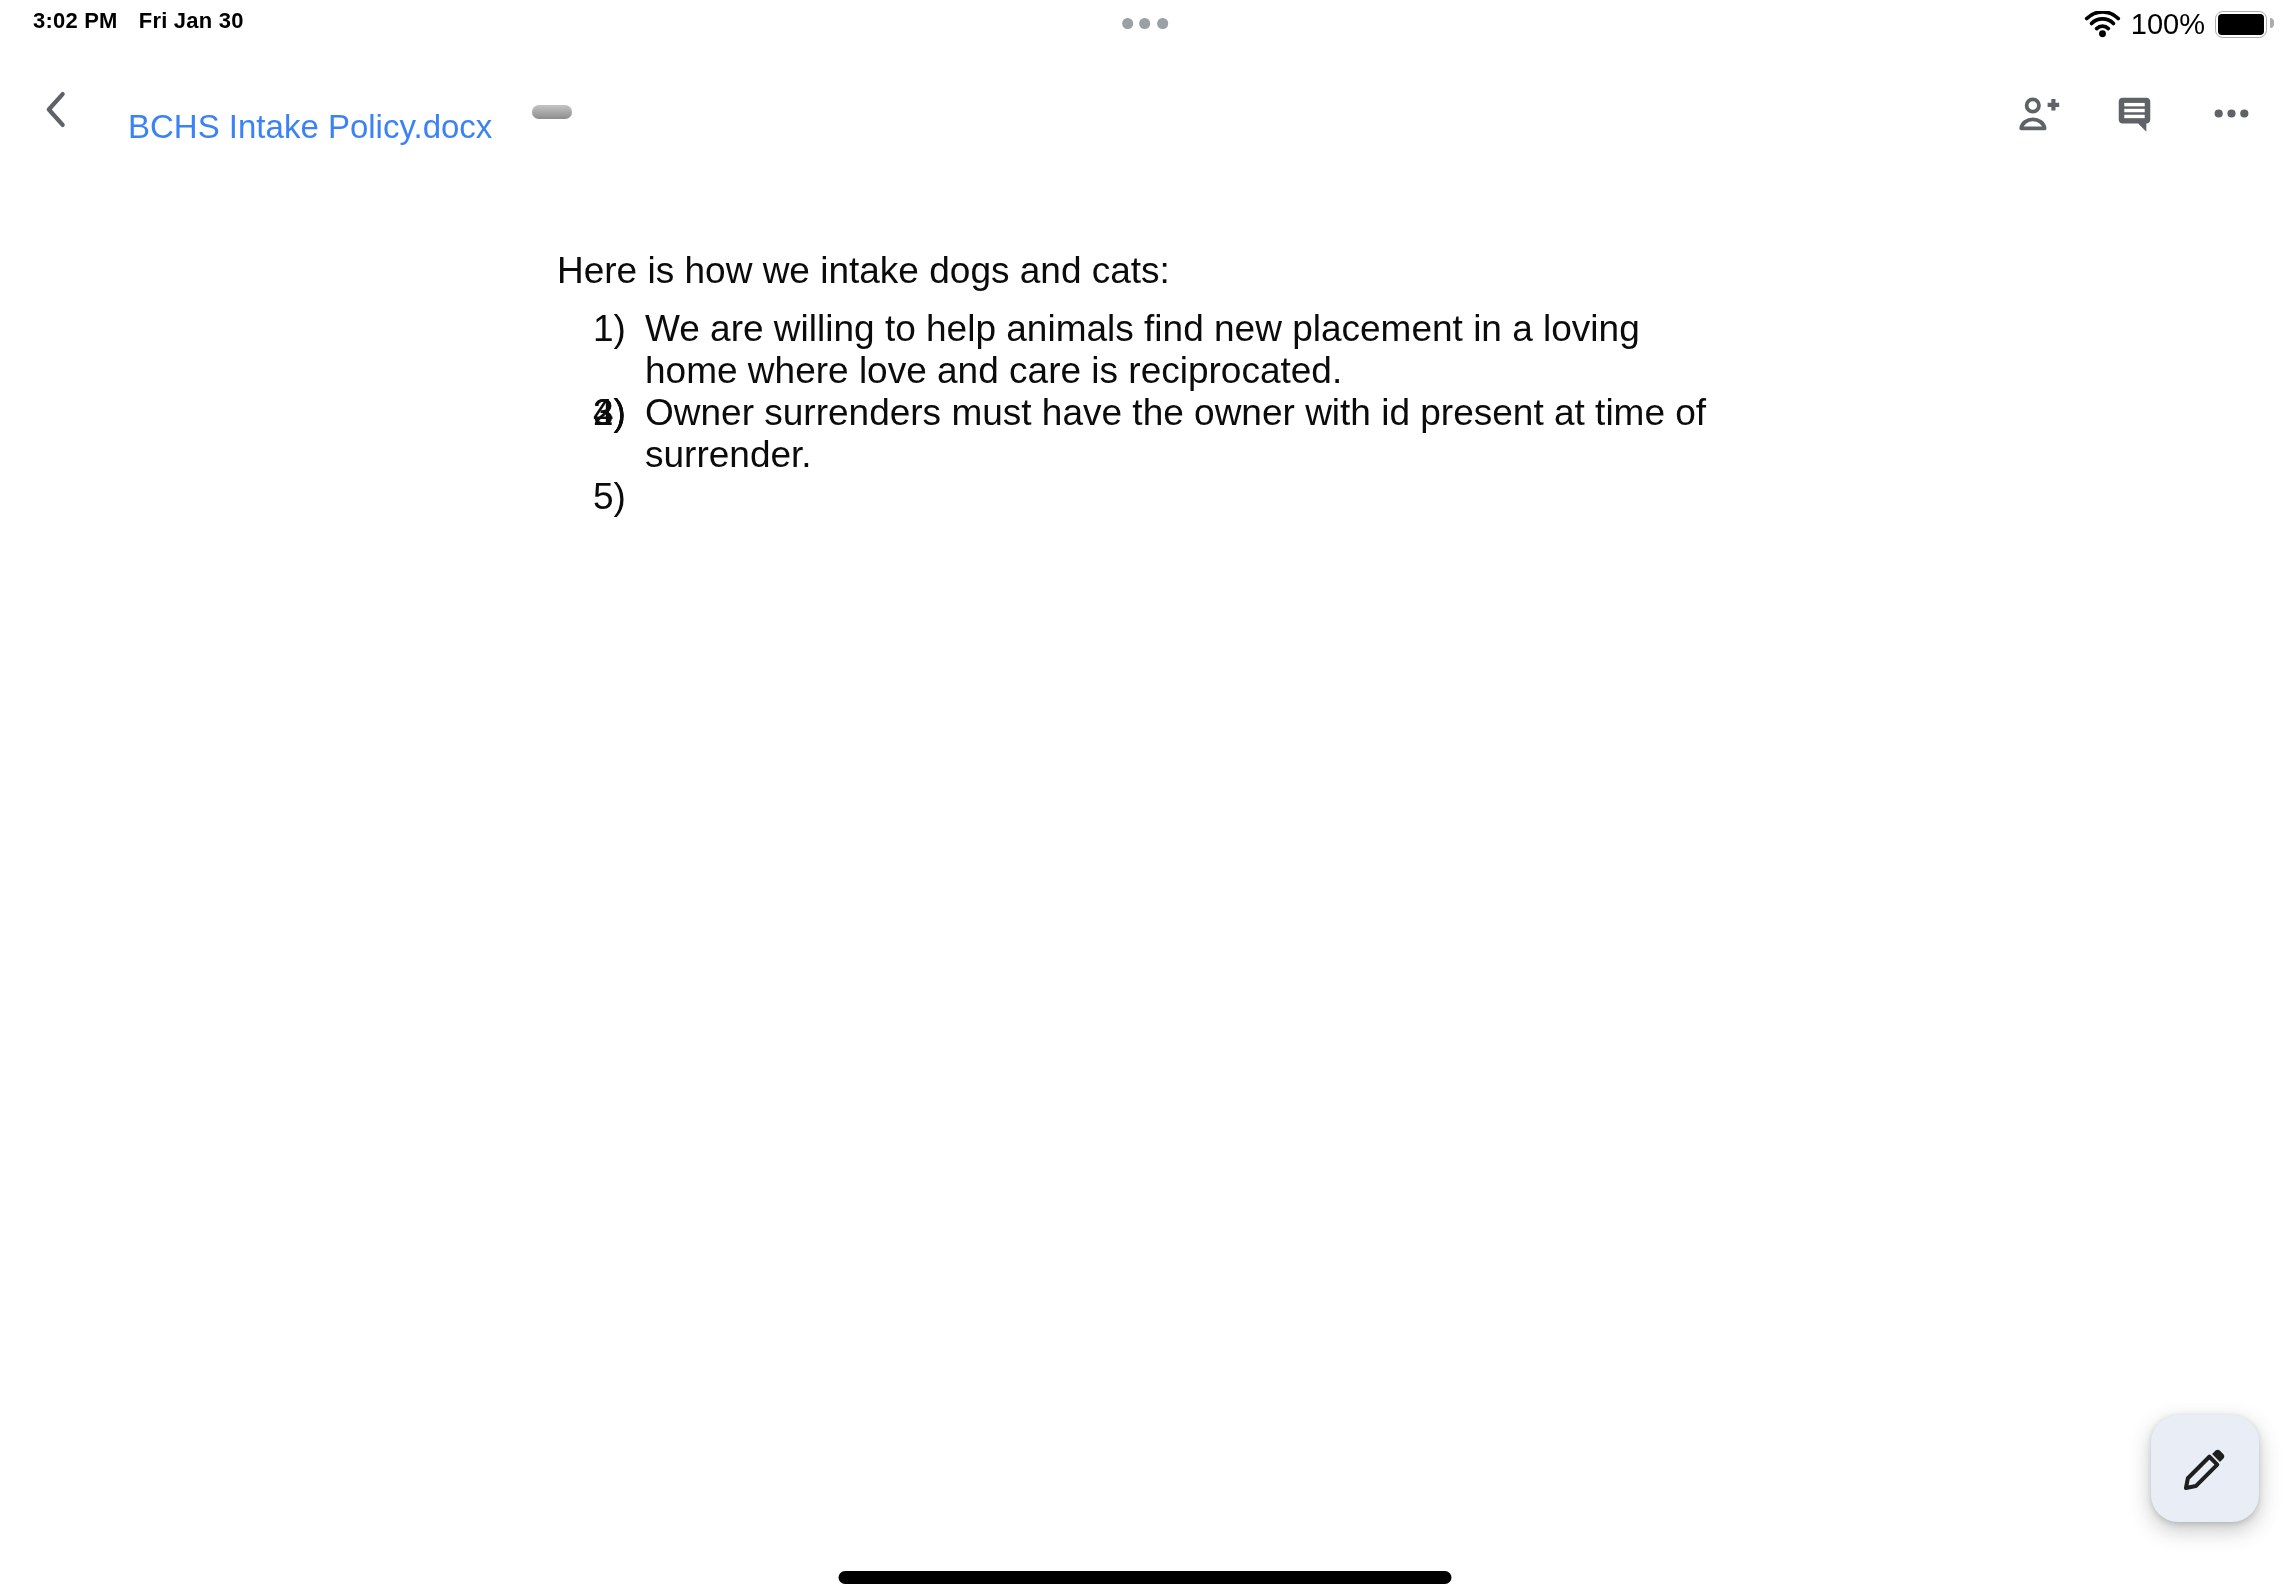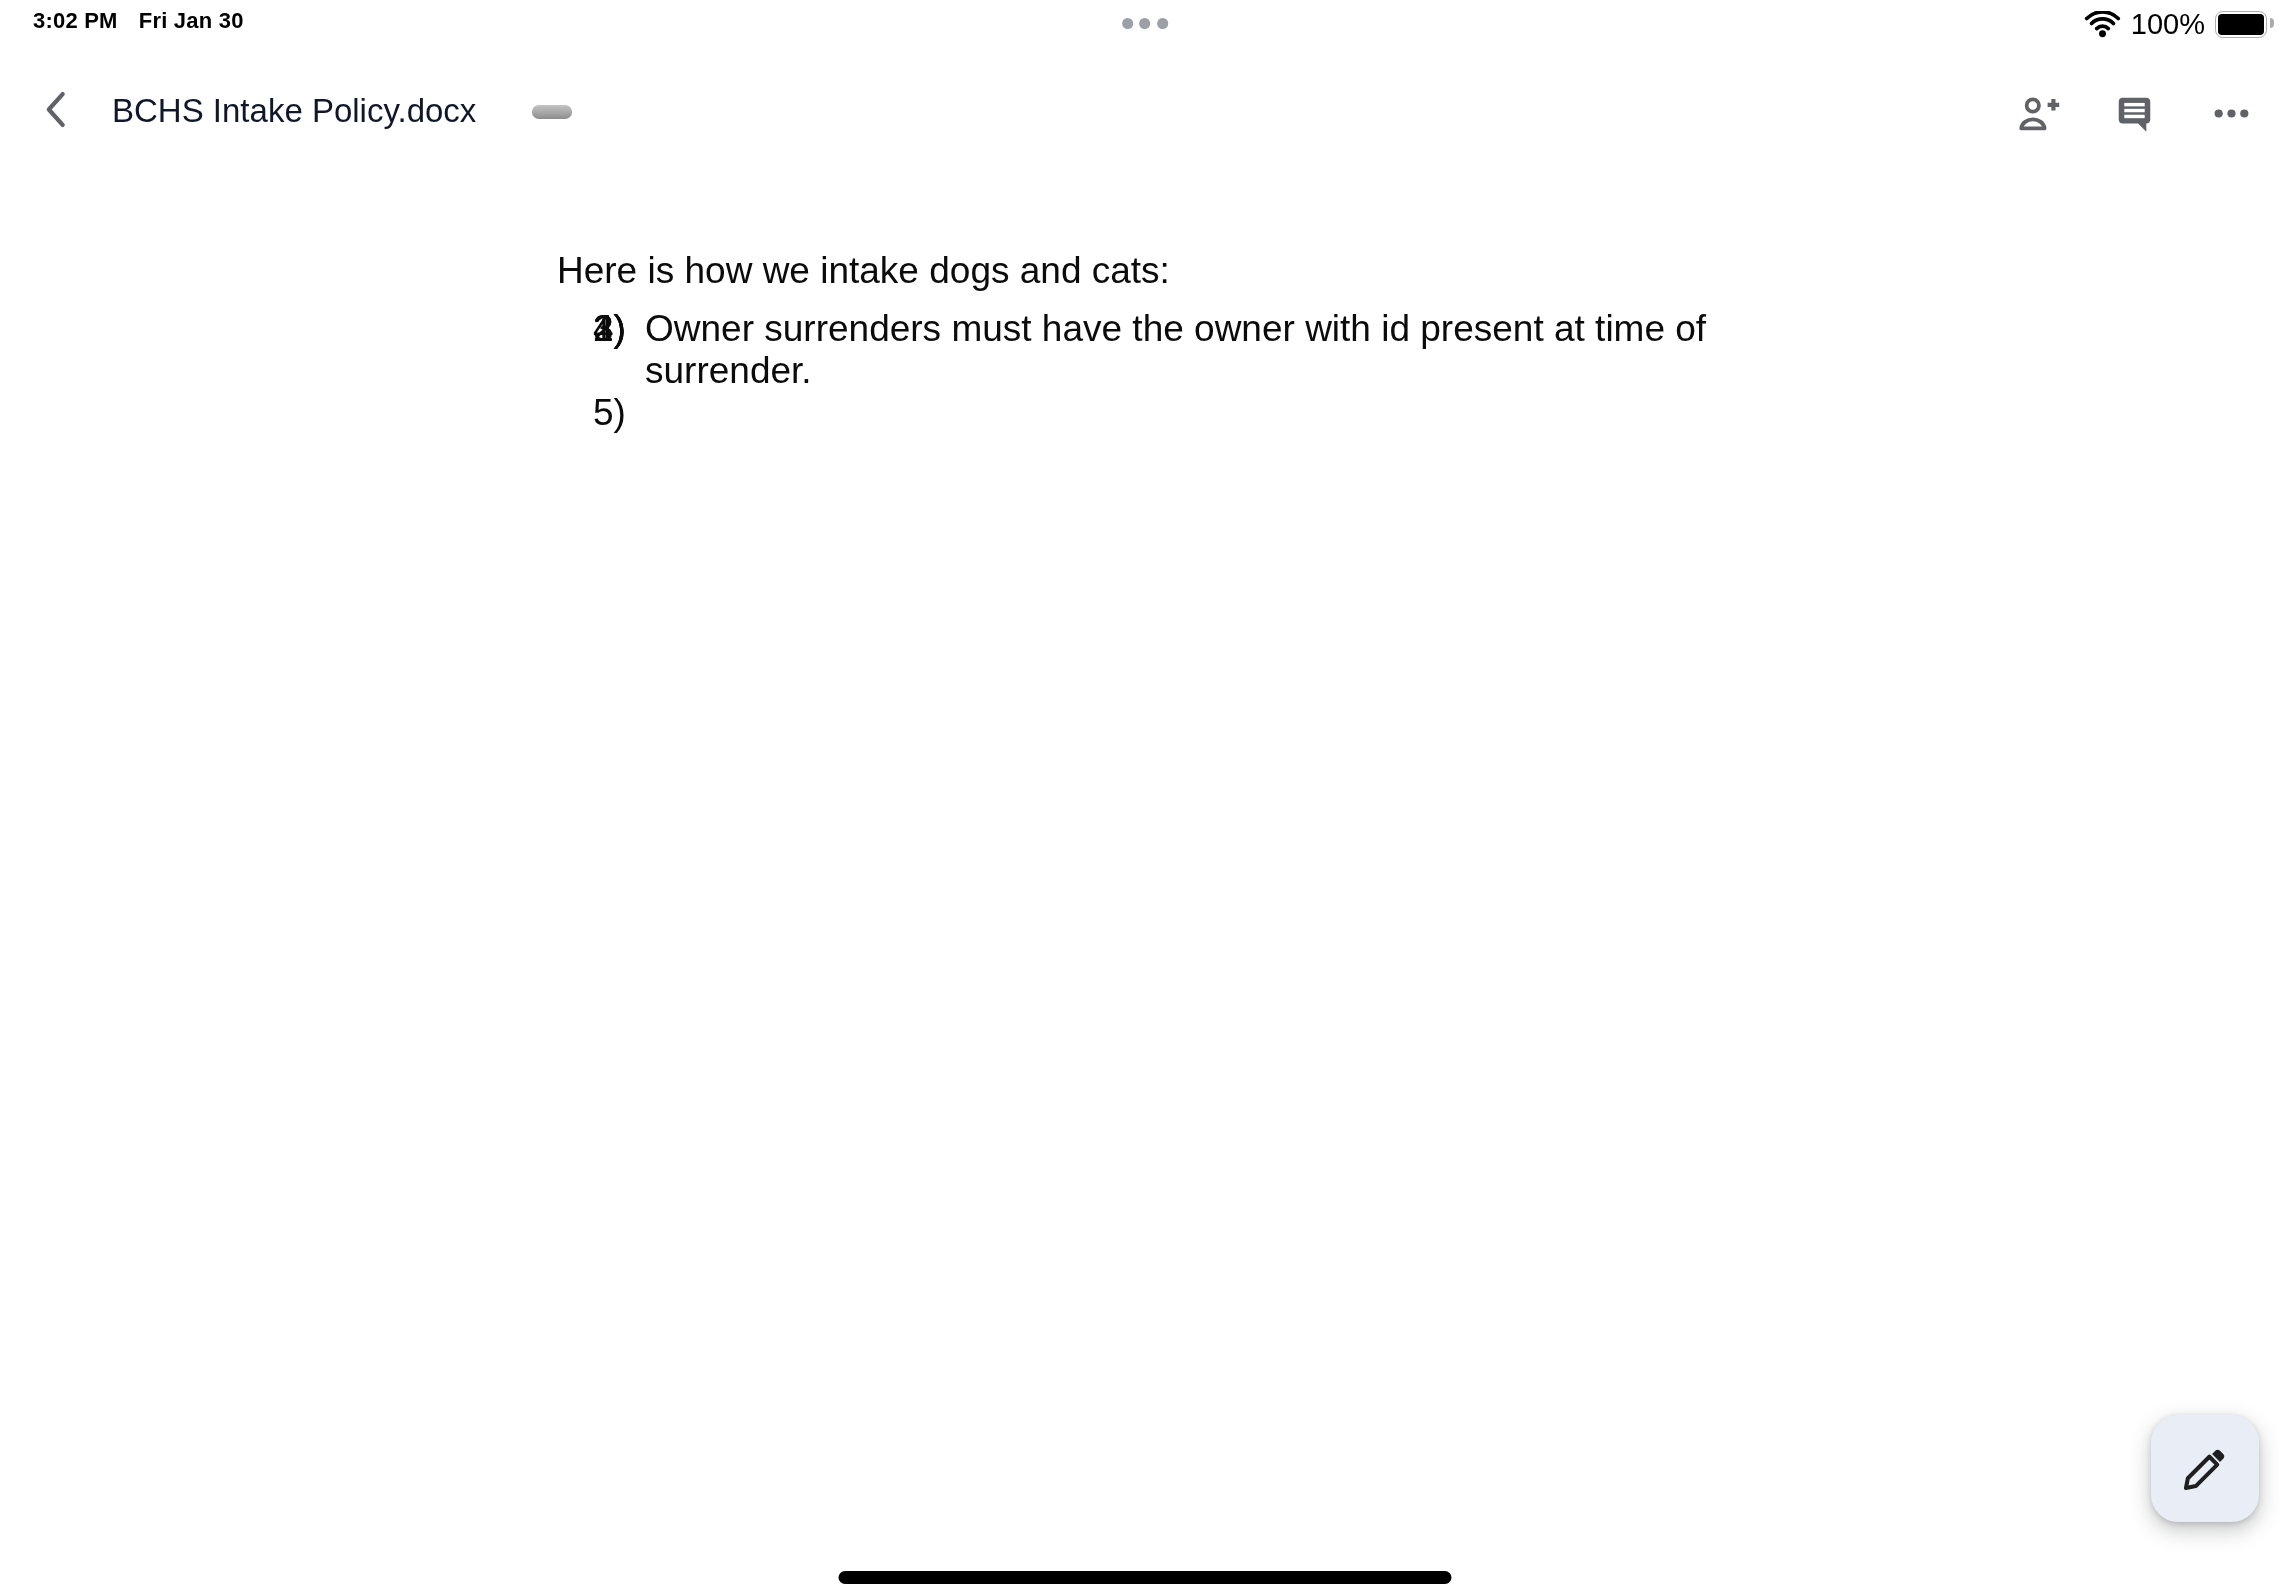--- a/index.html
+++ b/index.html
@@ -15,22 +15,22 @@
   .status-right{position:absolute;right:15.5px;top:7.8px;display:flex;align-items:center;gap:9.7px;
     font-size:29px;font-weight:400;color:#000;}
   .battery{width:50px;height:25px;border:1.9px solid #acacac;border-radius:7.8px;position:relative;margin-right:7.8px;}
   .battery .fill{position:absolute;top:1.9px;left:1.9px;right:1.9px;bottom:1.9px;border-radius:3.9px;background:#000;}
   .battery:after{content:"";position:absolute;right:-8.7px;top:5.8px;width:4.9px;height:10.7px;
     background:#acacac;border-radius:0 3.9px 3.9px 0;}
 
   
   .app-header{position:absolute;top:82px;left:0;right:0;height:62px;}
   .back-btn{position:absolute;left:35px;top:5.8px;width:43px;height:47px;}
-  .doc-title{position:absolute;left:112px;top:0;margin:0;font-size:33px;font-weight:400;
-    color:#0f172a;line-height:58px;white-space:nowrap;}
+  .doc-title{position:absolute;left:112px;top:0;margin:16px;font-size:33px;font-weight:400;
+    color:#3b82f6;line-height:58px;white-space:nowrap;}
   .pill{position:absolute;left:532px;top:23px;width:40px;height:13.6px;border-radius:6.8px;
     background:linear-gradient(180deg,#c4c4c4,#8d8d8d);}
   .header-actions{position:absolute;right:35px;top:7.8px;display:flex;align-items:center;gap:50px;height:47px;}
   .header-actions button{display:flex;align-items:center;justify-content:center;width:47px;height:47px;}
 
   
   .doc{position:absolute;left:541px;top:234px;font-size:37px;line-height:42px;color:#0b0b0b;}
   .doc p{margin:16px;}
   .doc-list{list-style:none;margin:0;padding:0;}
   .doc-item{position:relative;padding-left:104px;width:1080px;}
@@ -107,20 +107,21 @@
         </svg>
       </button>
     </div>
   </div>
 
   <main class="doc">
     <p>Here is how we intake dogs and cats:</p>
     <ol class="doc-list">
       <li class="doc-item">
         <span class="doc-num">1)</span>
+        <span>We are willing to help animals find new placement in a loving home where love and care is reciprocated.</span>
       </li>
       <li class="doc-item">
         <span class="doc-num">2)</span>
       </li>
       <li class="doc-item">
         <span class="doc-num">3)</span>
       </li>
       <li class="doc-item">
         <span class="doc-num">4)</span>
         <span>Owner surrenders must have the owner with id present at time of surrender.</span>

